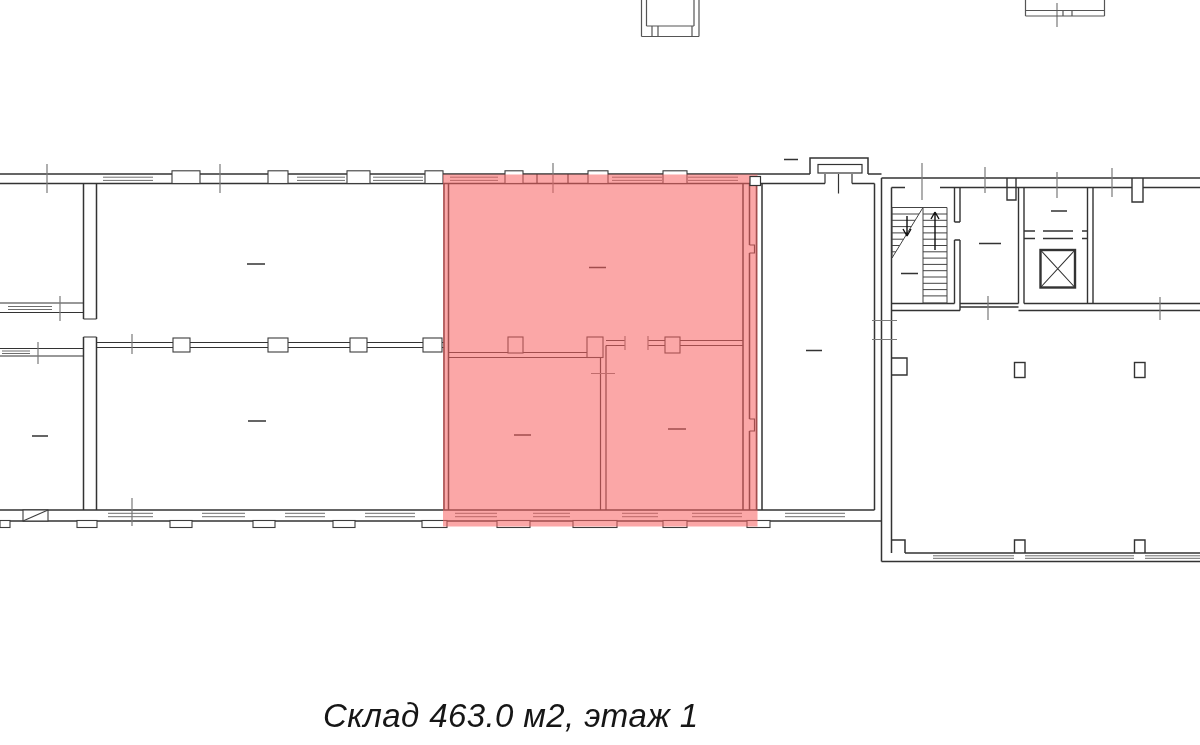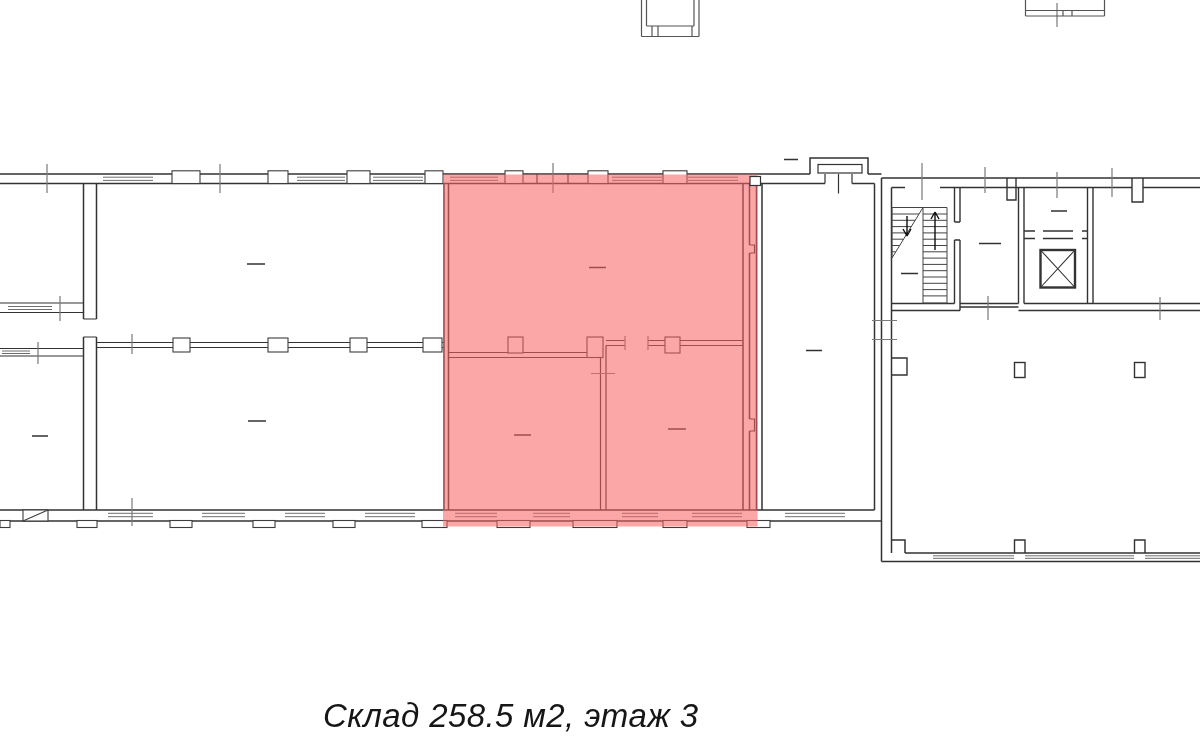--- a/index.html
+++ b/index.html
@@ -178,13 +178,13 @@
     <path d="M1025.5,0 V16 M1104.5,0 V16 M1025.5,16 H1104.5 M1025.5,10.5 H1104.5
              M1063,10.5 V16 M1072,10.5 V16"></path>
   </g>
 
   <rect x="443" y="174.5" width="314.5" height="352" fill="#F76262" fill-opacity="0.56"></rect>
 
   <rect x="750" y="176.5" width="10.5" height="9" fill="#ffffff" stroke="#333" stroke-width="1.2"></rect>
 </svg>
 </div>
 
-<div class="caption">Склад 258.5 м2, этаж 3</div>
+<div class="caption">Склад 463.0 м2, этаж 1</div>
 
 </body></html>

